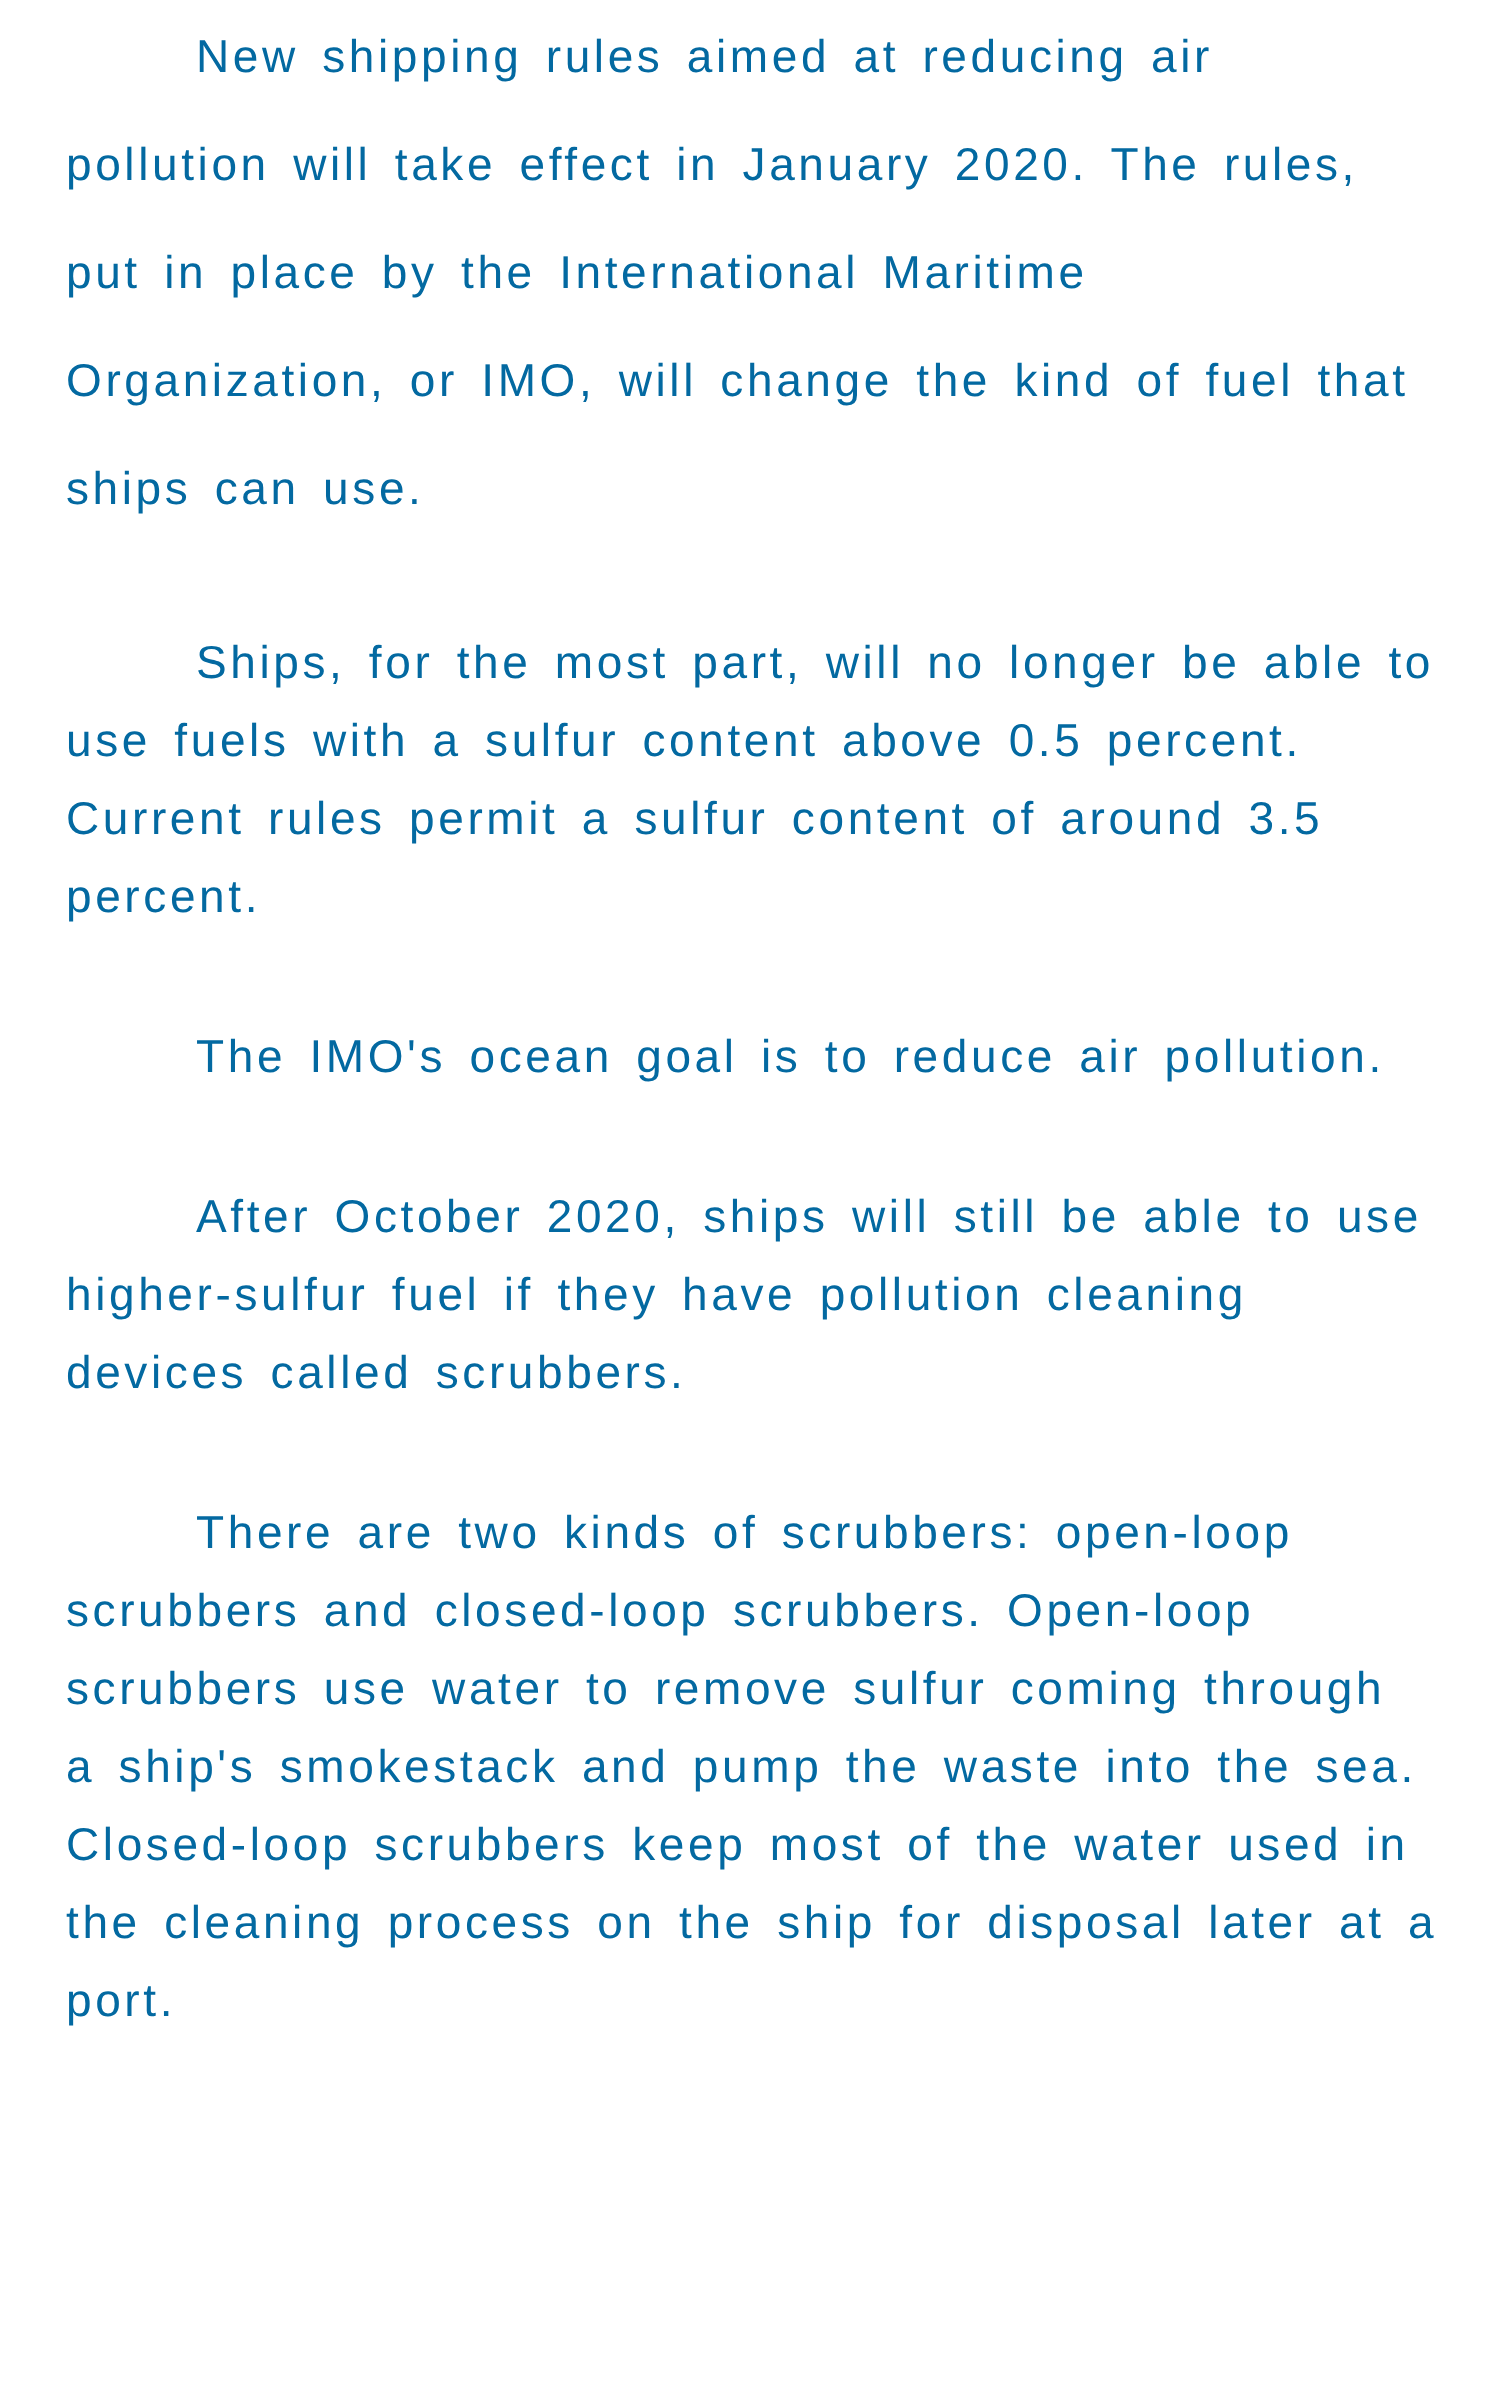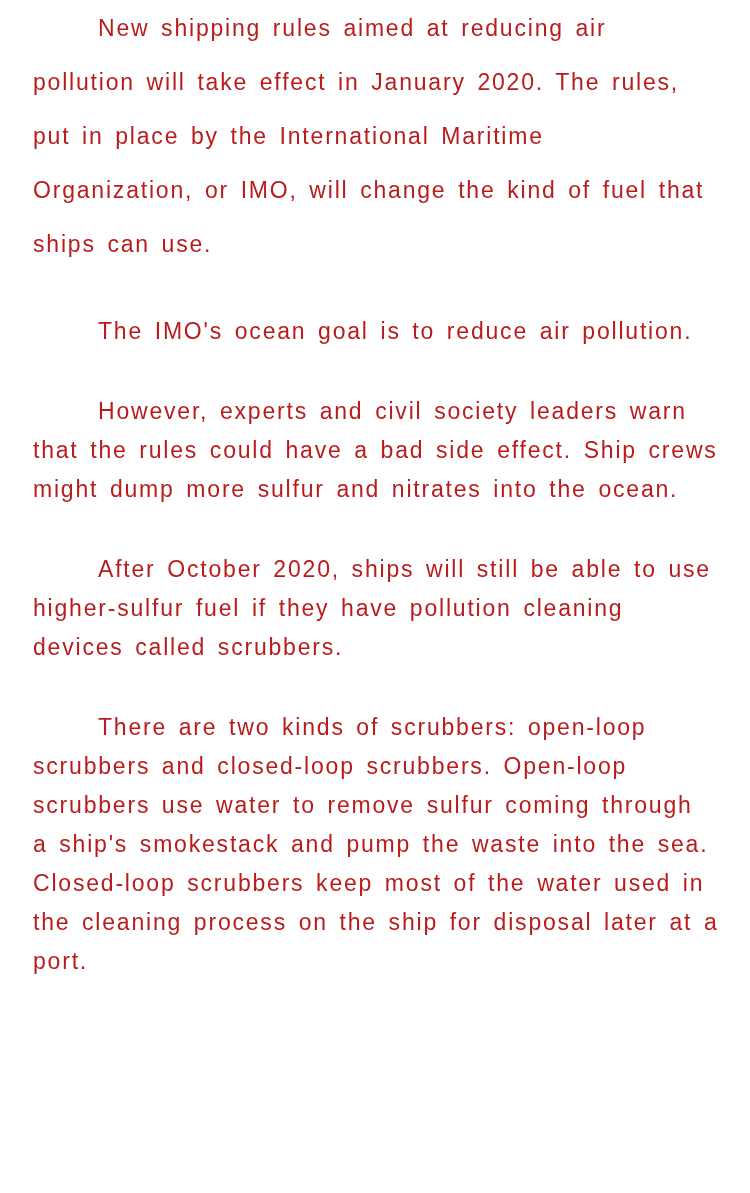--- a/index.html
+++ b/index.html
@@ -19,44 +19,45 @@
   }
   .article-body {
     font-family: "Liberation Sans", sans-serif;
   }
   .para {
     white-space: pre-line;
     font-size: 23px;
     line-height: 39px;
     letter-spacing: 1.8px;
     word-spacing: 3.5px;
-    color: #b91c1c;
+    color: #0369a1;
     margin: 0 1px 41px 0;
     text-indent: 65px;
     font-weight: 400;
   }
   .para.first {
     line-height: 54px;
     margin-top: 0;
   }
 </style>
 </head>
 <body>
 
 <div class="page">
   <article class="article-body">
     <p class="para first">New shipping rules aimed at reducing air
 pollution will take effect in January 2020. The rules,
 put in place by the International Maritime
 Organization, or IMO, will change the kind of fuel that
 ships can use.</p>
+    <p class="para">Ships, for the most part, will no longer be able to
+use fuels with a sulfur content above 0.5 percent.
+Current rules permit a sulfur content of around 3.5
+percent.</p>
     <p class="para">The IMO's ocean goal is to reduce air pollution.</p>
-    <p class="para">However, experts and civil society leaders warn
-that the rules could have a bad side effect. Ship crews
-might dump more sulfur and nitrates into the ocean.</p>
     <p class="para">After October 2020, ships will still be able to use
 higher-sulfur fuel if they have pollution cleaning
 devices called scrubbers.</p>
     <p class="para">There are two kinds of scrubbers: open-loop
 scrubbers and closed-loop scrubbers. Open-loop
 scrubbers use water to remove sulfur coming through
 a ship's smokestack and pump the waste into the sea.
 Closed-loop scrubbers keep most of the water used in
 the cleaning process on the ship for disposal later at a
 port.</p>

